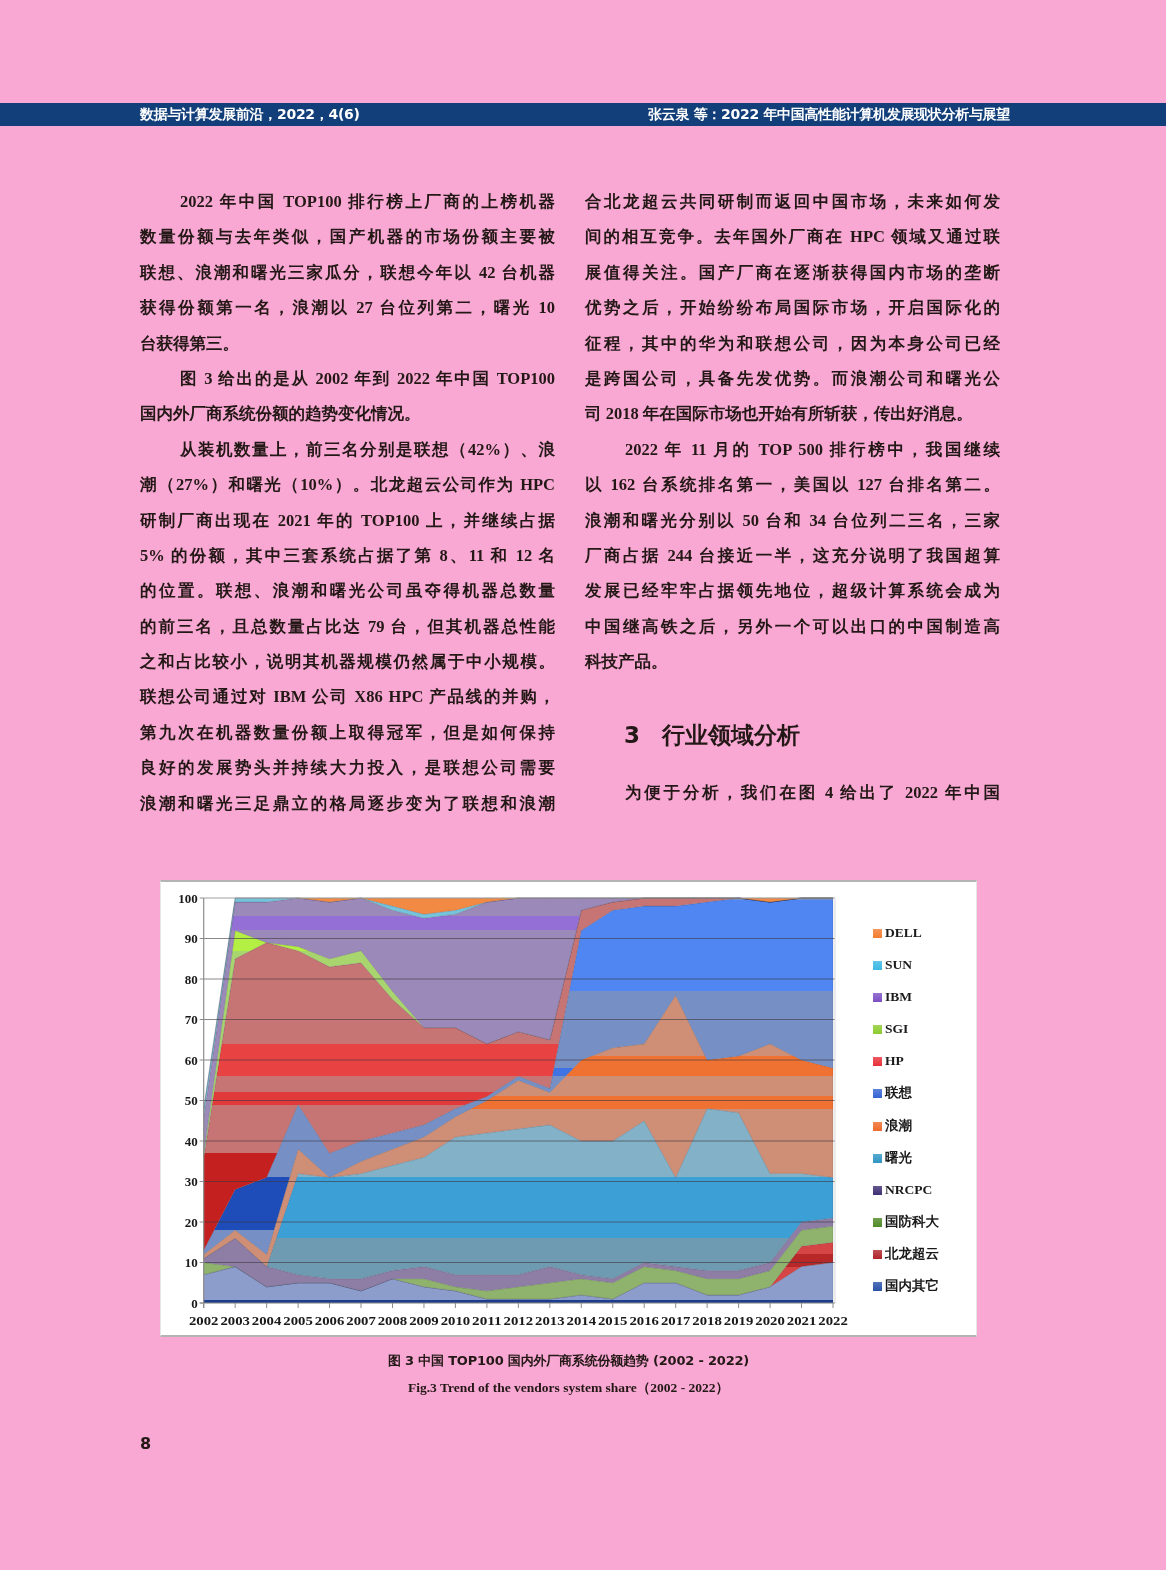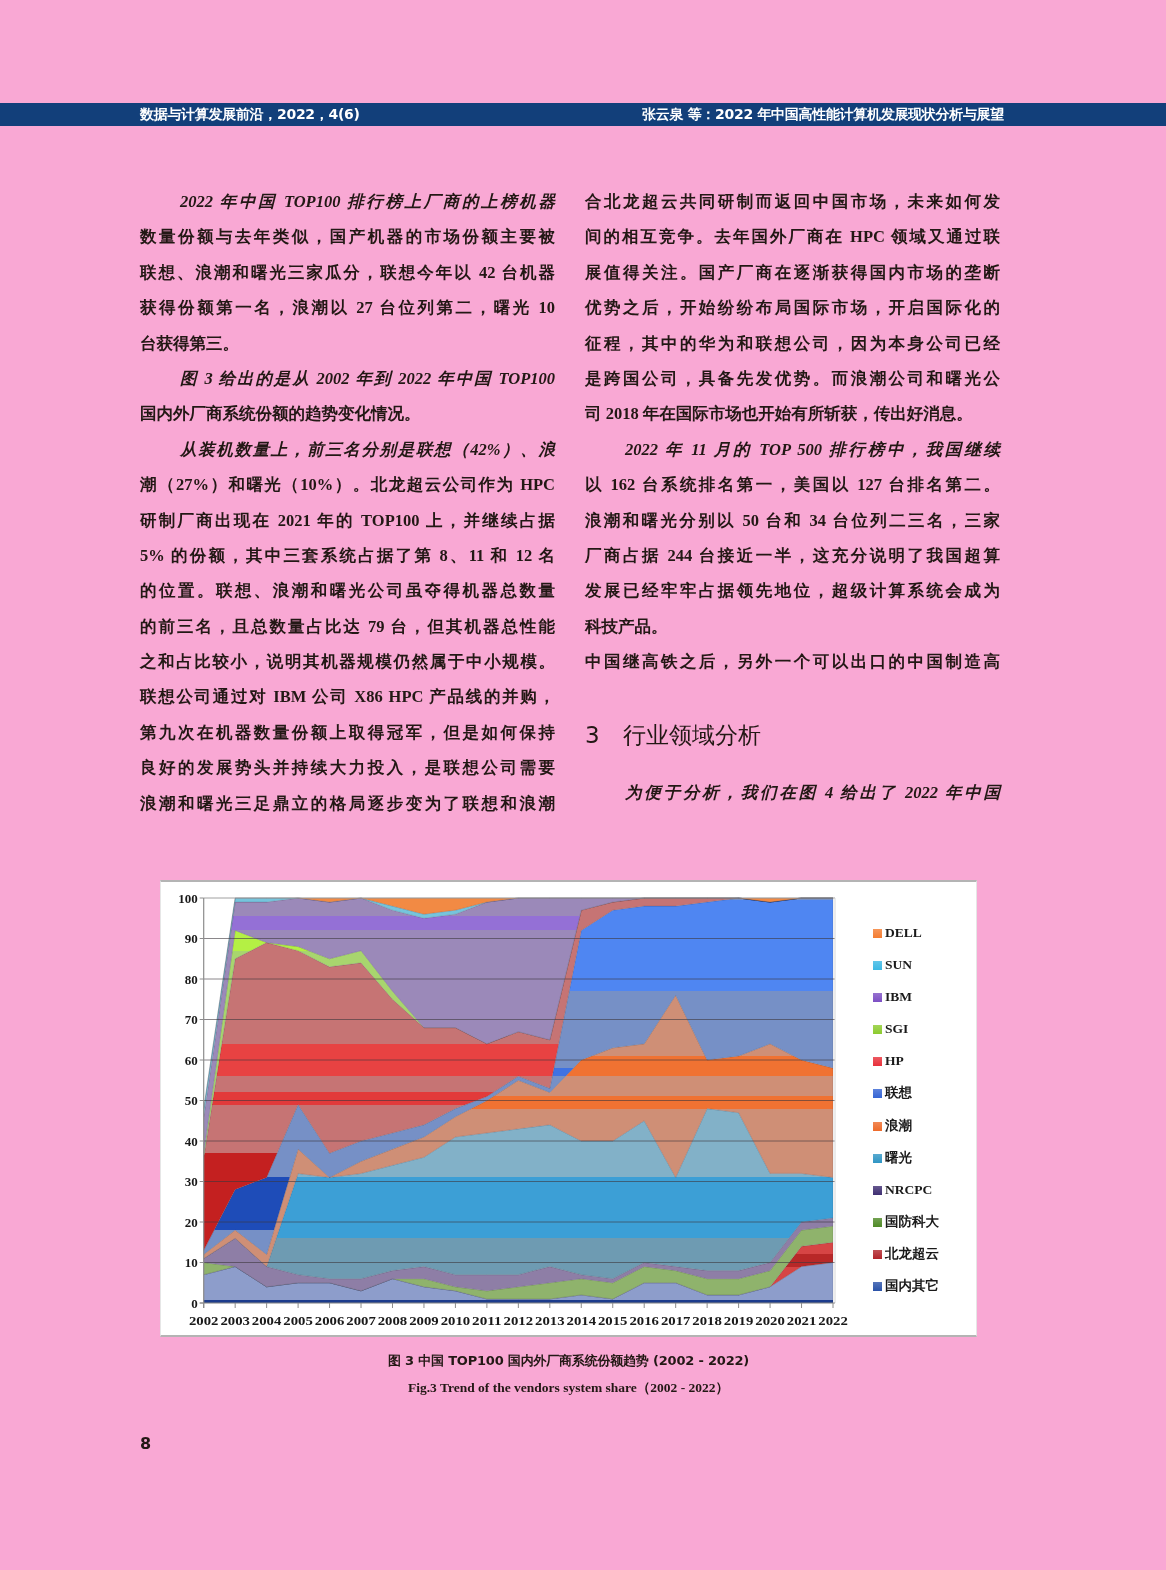--- a/index.html
+++ b/index.html
@@ -25,51 +25,52 @@
       height: 23px;
       line-height: 23px;
       color: #ffffff;
       font-family: "DejaVu Sans", "Liberation Sans", sans-serif;
       font-weight: bold;
       font-size: 14px;
       letter-spacing: -0.3px;
       white-space: nowrap;
     }
     #hdr-left { left: 140px; }
-    #hdr-right { right: 162px; text-align: center; }
+    #hdr-right { right: 156px; text-align: center; }
 
     
     .col {
       position: absolute;
       top: 184px;
       width: 415px;
     }
     #col-left { left: 140px; }
     #col-right { left: 585px; }
     .line {
       display: block;
       height: 35.4px;
       line-height: 35.4px;
       font-size: 16.5px;
       font-weight: bold;
       text-align: justify;
       text-align-last: justify;
       white-space: normal;
     }
-    .line.first { padding-left: 40px; font-style: italic; }
+    .line.first { padding-left: 40px; }
     .line.last { text-align-last: left; }
     .section-heading {
       display: block;
       margin-top: 37px;
       height: 38px;
       line-height: 38px;
       font-family: "DejaVu Sans", "Liberation Sans", sans-serif;
-      font-weight: normal;
+      font-weight: bold;
       font-size: 23px;
       color: #231815;
+      margin-left: 39px;
     }
     .section-heading .sec-num { display: inline-block; width: 38px; }
     .after-heading { margin-top: 21px; }
 
     
     #figure {
       position: absolute;
       left: 160px; top: 880px;
       width: 817px; height: 457px;
       border-top: 2px solid #b4b4b4;
@@ -185,22 +186,22 @@
       <span class="line">征程，其中的华为和联想公司，因为本身公司已经</span>
       <span class="line">是跨国公司，具备先发优势。而浪潮公司和曙光公</span>
       <span class="line last">司 2018 年在国际市场也开始有所斩获，传出好消息。</span>
     </div>
     <div>
       <span class="line first">2022 年 11 月的 TOP 500 排行榜中，我国继续</span>
       <span class="line">以 162 台系统排名第一，美国以 127 台排名第二。</span>
       <span class="line">浪潮和曙光分别以 50 台和 34 台位列二三名，三家</span>
       <span class="line">厂商占据 244 台接近一半，这充分说明了我国超算</span>
       <span class="line">发展已经牢牢占据领先地位，超级计算系统会成为</span>
+      <span class="line">中国继高铁之后，另外一个可以出口的中国制造高</span>
       <span class="line last">科技产品。</span>
-      <span class="line">中国继高铁之后，另外一个可以出口的中国制造高</span>
     </div>
     <div class="section-heading">
       <span class="sec-num">3</span><span>行业领域分析</span>
     </div>
     <div class="after-heading">
       <span class="line first">为便于分析，我们在图 4 给出了 2022 年中国</span>
     </div>
   </div>
 
   <div id="figure">

